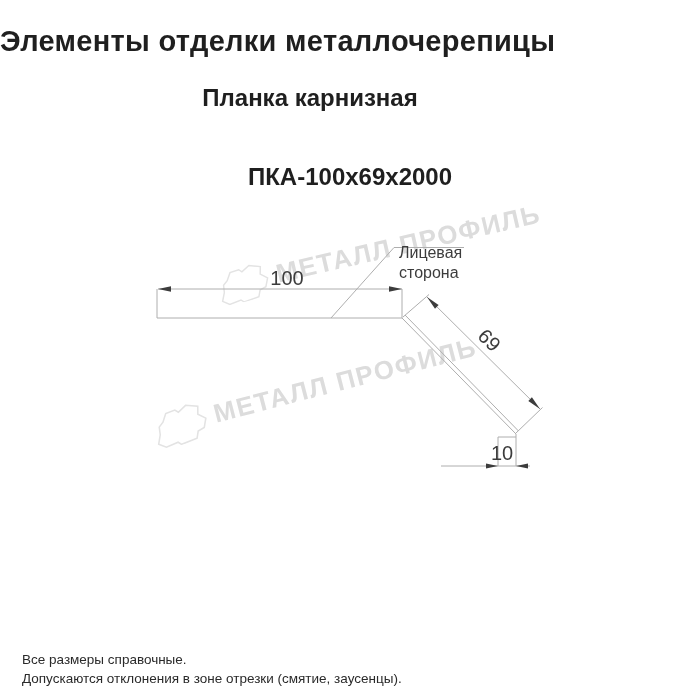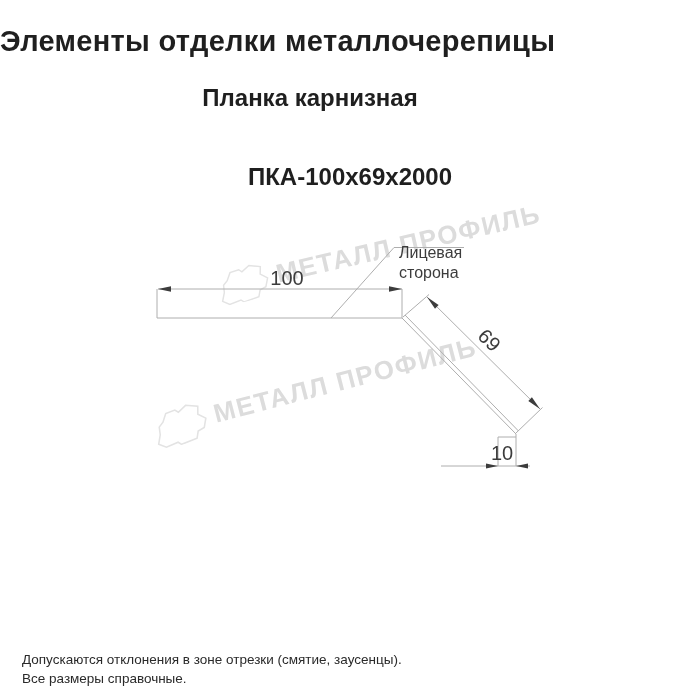--- a/index.html
+++ b/index.html
@@ -106,17 +106,17 @@
   <div class="dim-label dim-100">100</div>
   <div class="dim-label dim-69">69</div>
   <div class="dim-label dim-10">10</div>
 
   <div class="face-label">
     <div>Лицевая</div>
     <div>сторона</div>
   </div>
 
   <div class="footer">
+    <div>Все размеры справочные.</div>
     <div>Допускаются отклонения в зоне отрезки (смятие, заусенцы).</div>
-    <div>Все размеры справочные.</div>
   </div>
 
 </div>
 
 </body></html>

